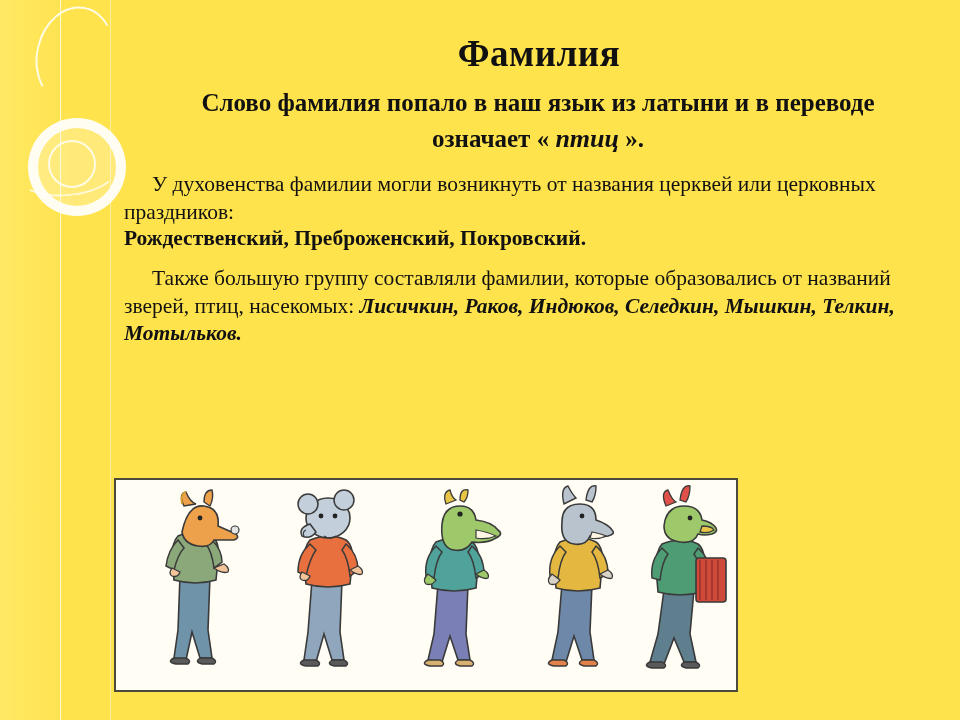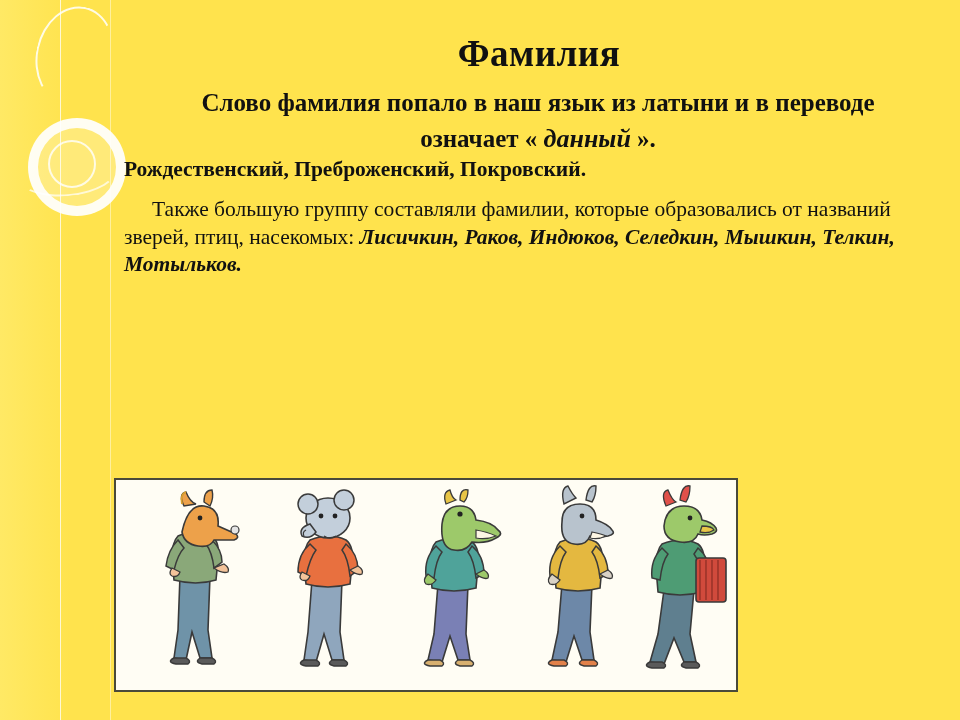--- a/index.html
+++ b/index.html
@@ -165,24 +165,25 @@
     <div class="swirl swirl-b"></div>
     <div class="swirl swirl-c"></div>
     <div class="swirl swirl-d"></div>
   </div>
 
   <div class="content">
 
     <h1 class="title">Фамилия</h1>
 
     <p class="lead">
-      <span>Слово фамилия попало в наш язык из латыни и в переводе означает « </span><span class="semya">данный</span><span> ».</span>
+      <span>Слово фамилия попало в наш язык из латыни и в переводе означает « </span><span class="semya">птиц</span><span> ».</span>
     </p>
 
 
+    <p class="para">У духовенства фамилии могли возникнуть от названия церквей или церковных праздников:</p>
     <p class="examples-left">Рождественский, Преброженский, Покровский.</p>
 
     <p class="para"><span>Также большую группу составляли фамилии, которые образовались от названий зверей, птиц, насекомых: </span><span class="ital-bold">Лисичкин, Раков, Индюков, Селедкин, Мышкин, Телкин, Мотыльков.</span></p>
 
   </div>
 
   <div class="picture-frame">
     <svg class="figures" viewBox="0 0 620 210" xmlns="http://www.w3.org/2000/svg">
       <rect x="0" y="0" width="620" height="210" fill="#fffdf4"></rect>
 

